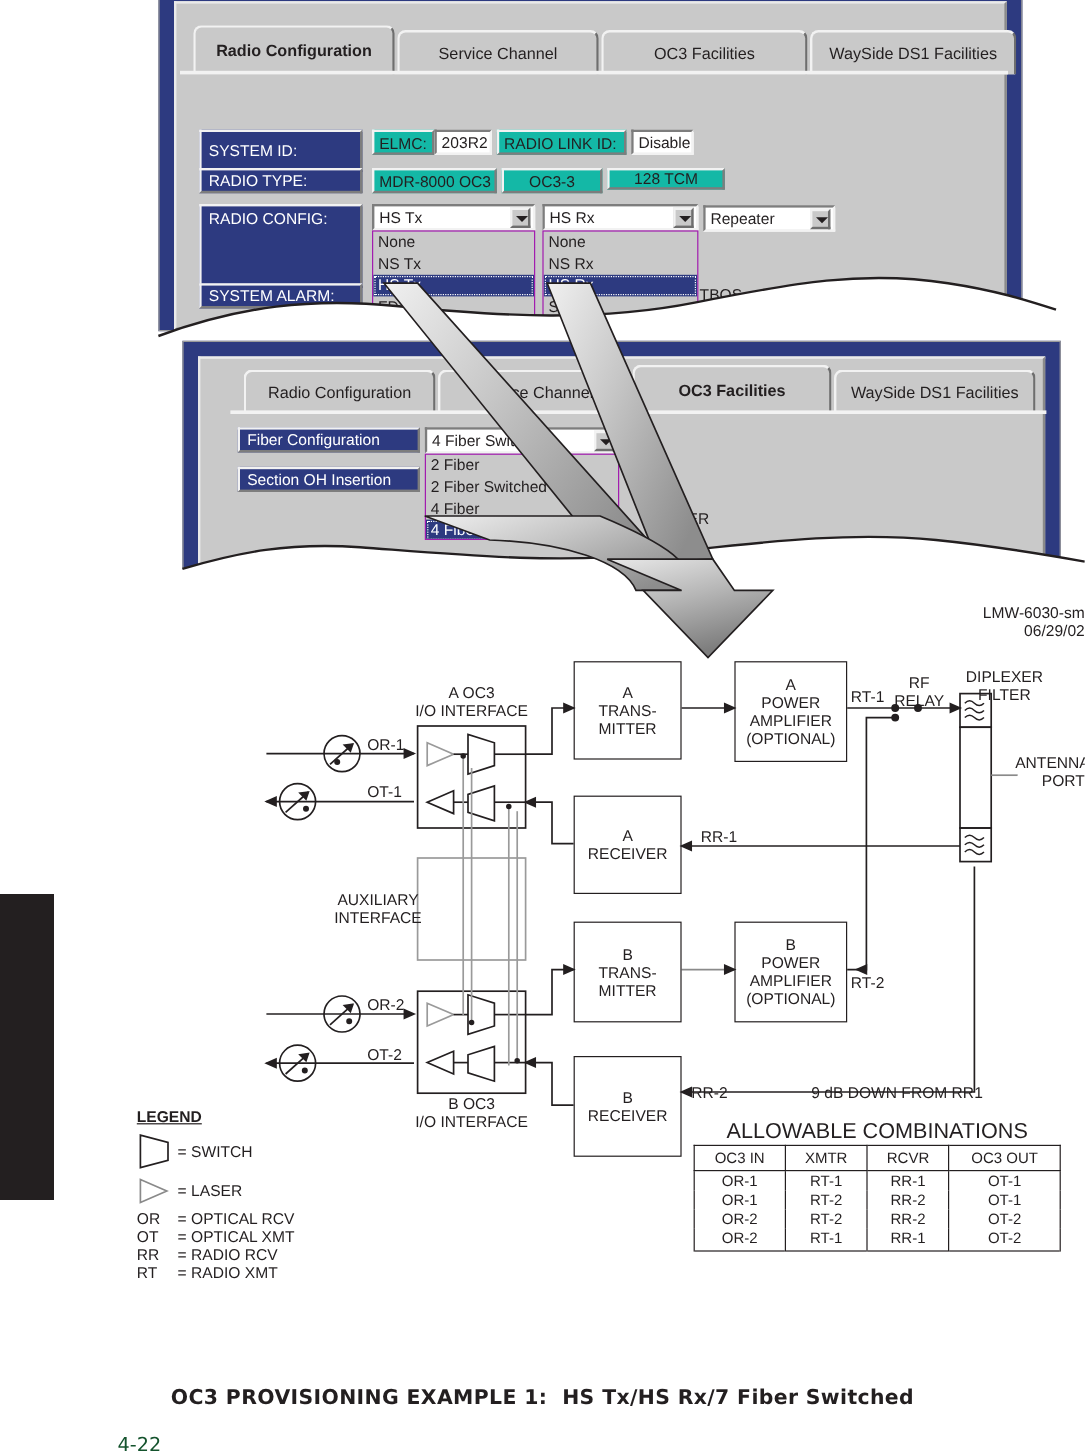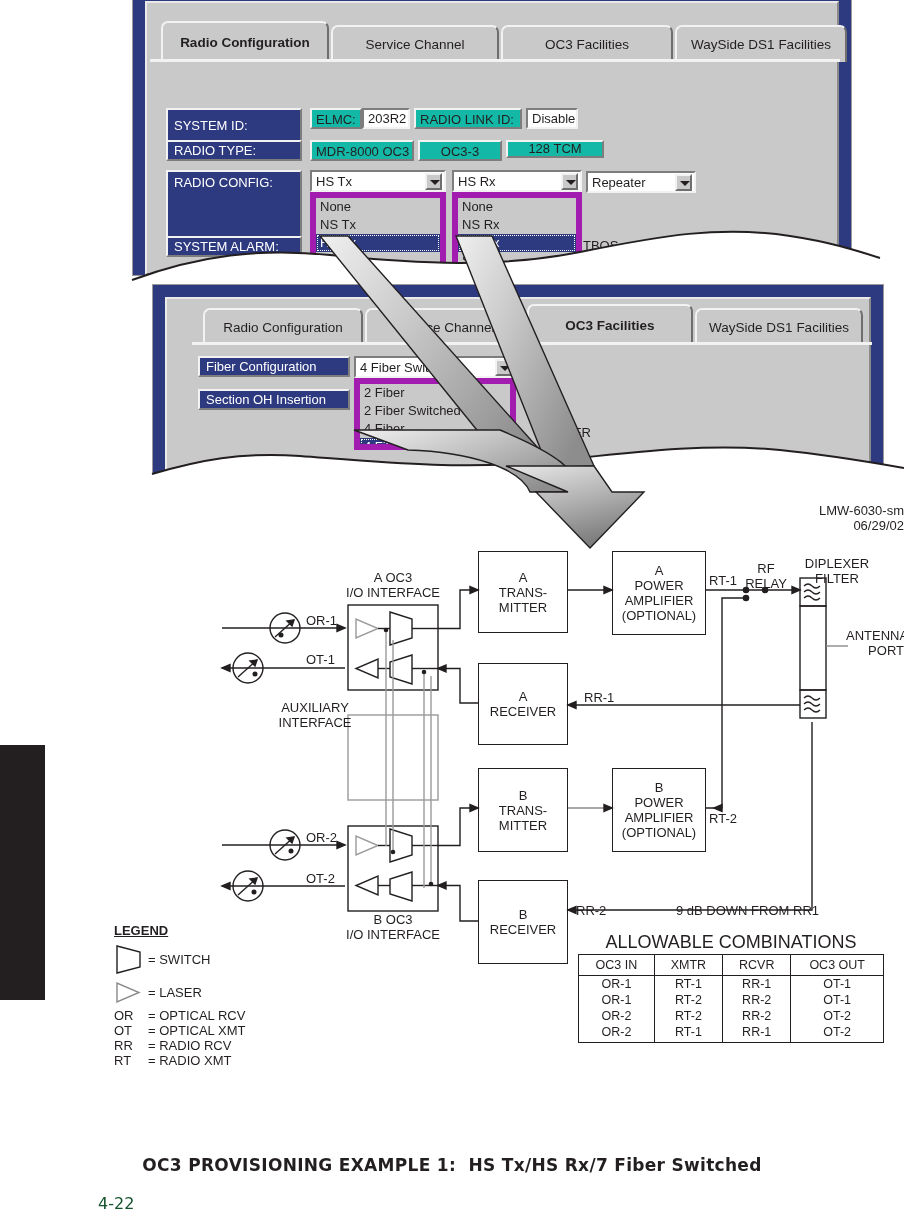--- a/index.html
+++ b/index.html
@@ -135,21 +135,21 @@
   .combo .carrow::after {
     content: "";
     position: absolute; left: 3px; top: 5px;
     border-left: 5px solid transparent;
     border-right: 5px solid transparent;
     border-top: 5px solid #231f20;
   }
   .droplist {
     position: absolute;
     background: #c9c9c9;
-    border: 6px solid #a21caf;
+    border: 1px solid #a21caf;
     box-sizing: border-box;
     font-size: 13px;
     overflow: hidden;
   }
   .droplist .opt {
     height: 18px;
     line-height: 18px;
     padding-left: 4px;
     color: #231f20;
     white-space: nowrap;
@@ -528,21 +528,21 @@
 (OPTIONAL)</span></div>
   <div class="dbox" style="left:612px; top:768px; width:94px; height:84px;"><span>B
 POWER
 AMPLIFIER
 (OPTIONAL)</span></div>
 
   <div class="dtext c" style="left:328px; top:570px; width:130px;"><span>A OC3
 I/O INTERFACE</span></div>
   <div class="dtext c" style="left:328px; top:912px; width:130px;"><span>B OC3
 I/O INTERFACE</span></div>
-  <div class="dtext c" style="left:265px; top:700px; width:100px;"><span>AUXILIARY
+  <div class="dtext c" style="left:265px; top:742px; width:100px;"><span>AUXILIARY
 INTERFACE</span></div>
 
   <div class="dtext c" style="left:730px; top:561px; width:72px;"><span>RF
 RELAY</span></div>
   <div class="dtext c" style="left:782px; top:556px; width:110px;"><span>DIPLEXER
 FILTER</span></div>
   <div class="dtext" style="left:846px; top:628px; width:58px; text-align:right;"><span>ANTENNA
 PORT</span></div>
 
   <div class="dtext" style="left:306px; top:613px;"><span>OR-1</span></div>

